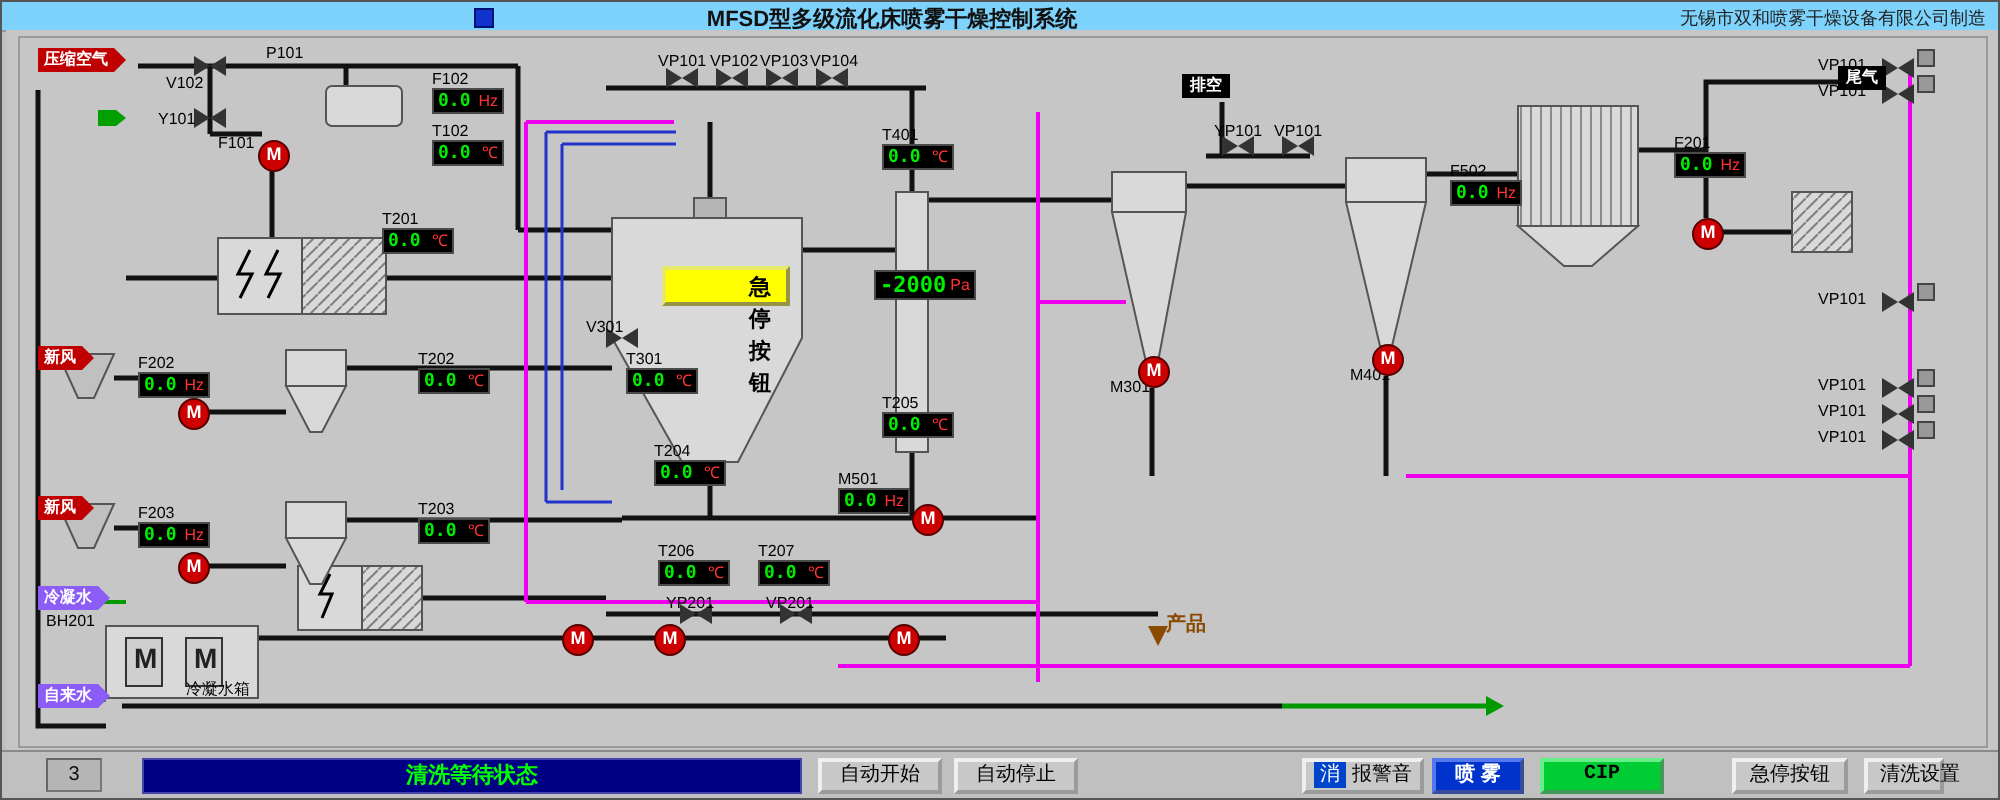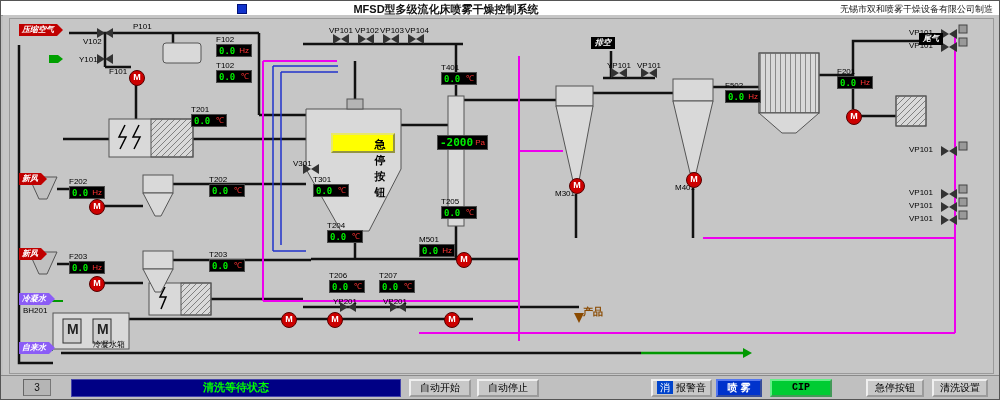--- a/index.html
+++ b/index.html
@@ -1,20 +1,20 @@
 <!DOCTYPE html>
 <html><head>
 <meta charset="utf-8">
 <style>
   html,body{margin:0;padding:0;background:#888;}
   .screen{position:relative;width:1000px;height:400px;background:#c0c0c0;
     font-family:"Liberation Sans",sans-serif;border:1px solid #555;box-sizing:border-box;overflow:hidden;}
 
   
-  .header{position:absolute;top:0;left:0;right:0;height:14px;background:#ffffff;border-bottom:1px solid #979797;text-align:center;}
+  .header{position:absolute;top:0;left:0;right:0;height:14px;background:#7dd3fc;border-bottom:1px solid #979797;text-align:center;}
   .header .title{position:absolute;left:445px;top:1px;transform:translateX(-50%);font-size:11px;font-weight:bold;color:#111;white-space:nowrap;}
   .header .company{position:absolute;right:6px;top:2px;font-size:9px;color:#222;white-space:nowrap;}
   .app-icon{position:absolute;left:236px;top:3px;width:8px;height:8px;background:#1133cc;border:1px solid #001177;}
 
   
   .diagram{position:absolute;left:2px;top:14px;width:996px;height:362px;background:#c6c6c6;}
   .diagram svg{position:absolute;left:0;top:0;pointer-events:none;}
   .inner-frame{position:absolute;left:6px;top:3px;right:5px;bottom:3px;border:1px solid #9a9a9a;pointer-events:none;}
 
   .lbl{position:absolute;font-size:8px;line-height:9px;color:#000;white-space:nowrap;z-index:3;}
@@ -22,21 +22,21 @@
   .glabel{font-size:8px;line-height:9px;color:#000;white-space:nowrap;}
   .gval{display:flex;justify-content:space-between;align-items:center;gap:2px;min-width:30px;height:11px;
     background:#000;border:1px solid #4a4a4a;padding:0 2px;}
   .gval .val{color:#00ee00;font:bold 9px "DejaVu Sans Mono",monospace;}
   .gval .unit{color:#ff3333;font-size:8px;line-height:8px;}
   .gauge.big .gval{min-width:44px;height:13px;}
   .gauge.big .val{font-size:11px;}
 
   .tag{position:absolute;height:12px;line-height:12px;font-size:8px;font-weight:bold;color:#fff;
     padding:0 9px 0 3px;white-space:nowrap;z-index:3;
-    clip-path:polygon(0 0,calc(100% - 6px) 0,100% 50%,calc(100% - 6px) 100%,0 100%);font-style:italic;}
+    clip-path:polygon(0 0,calc(100% - 6px) 0,100% 50%,calc(100% - 6px) 100%,0 100%);}
   .tag.red{background:#c00000;}
   .tag.green{background:#8b5cf6;}
   .tag.black{background:#000;clip-path:none;padding:0 4px;}
   .mini-arrow{position:absolute;width:14px;height:8px;background:#00a000;z-index:3;
     clip-path:polygon(0 0,calc(100% - 5px) 0,100% 50%,calc(100% - 5px) 100%,0 100%);}
   .product-label{position:absolute;font-size:10px;font-weight:bold;color:#8a4a00;z-index:3;white-space:nowrap;}
 
   .pump{position:absolute;width:14px;height:14px;border-radius:50%;background:#cc0000;border:1px solid #550000;
     color:#fff;font-size:9px;font-weight:bold;text-align:center;line-height:13px;z-index:3;}
   .tank-m{position:absolute;font-size:14px;font-weight:bold;color:#222;z-index:3;}
@@ -374,16 +374,16 @@
     </div>
     <button class="btn" style="margin-left:8px;width:62px">自动开始</button>
     <button class="btn" style="margin-left:6px;width:62px">自动停止</button>
     <button class="btn mute" style="margin-left:112px">
       <span class="mute-key">消</span>
       <span>报警音</span>
     </button>
     <button class="btn spray" style="margin-left:4px;width:46px">喷 雾</button>
     <button class="btn cip" style="margin-left:8px;width:62px">CIP</button>
     <button class="btn" style="margin-left:34px;width:58px">急停按钮</button>
-    <button class="btn" style="margin-left:8px;width:56px">清洗设置</button>
+    <button class="btn" style="margin-left:8px;width:40px">清洗设置</button>
   </div>
 
 </div>
 
 </body></html>

